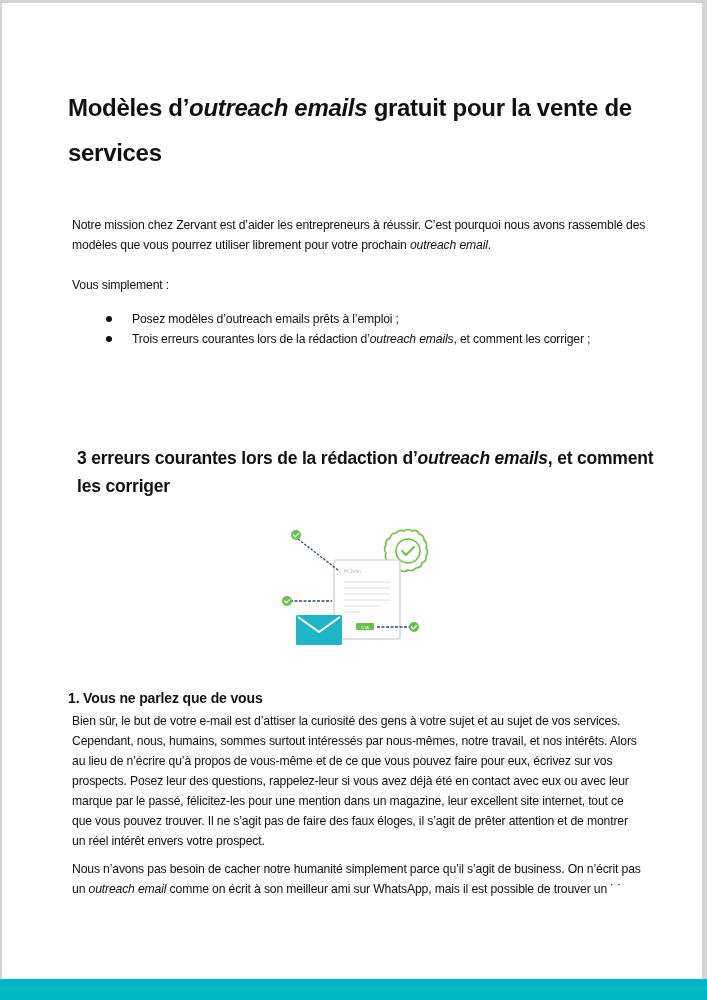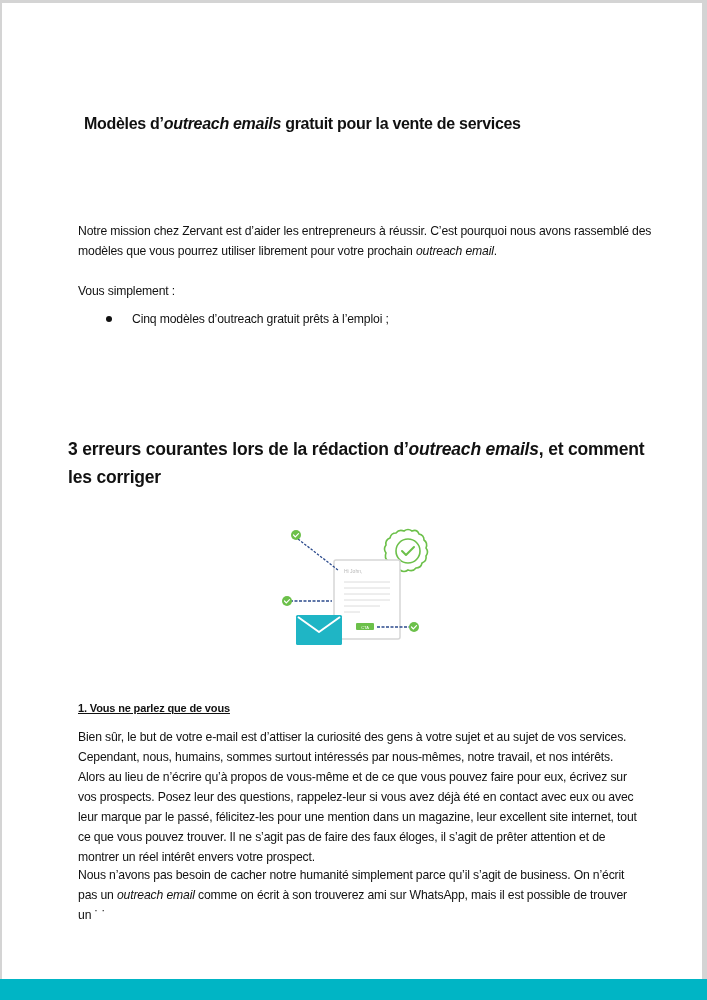--- a/index.html
+++ b/index.html
@@ -35,31 +35,31 @@
       position: absolute;
       left: 66px;
       top: 0;
       width: 580px;
     }
     .doc-title {
       position: absolute;
       top: 82px;
       left: 0;
       width: 580px;
-      font-size: 16px;
+      font-size: 24px;
       font-weight: bold;
       line-height: 45px;
       letter-spacing: -0.3px;
-      margin: 16px;
+      margin: 0;
     }
     .doc-title em { font-style: italic; }
     .para {
       font-size: 12.2px;
       line-height: 20px;
-      margin: 10px;
+      margin: 4px;
       letter-spacing: -0.15px;
     }
     .intro {
       position: absolute;
       top: 208px;
       left: 0;
       width: 580px;
     }
     .you-will-find {
       position: absolute;
@@ -92,21 +92,21 @@
       background: #111;
     }
     .section-title {
       position: absolute;
       top: 432px;
       left: 0;
       width: 580px;
       font-size: 17.5px;
       font-weight: bold;
       line-height: 28px;
-      margin: 0;
+      margin: 9px;
       letter-spacing: -0.2px;
     }
     .illustration {
       position: absolute;
       top: 520px;
       left: 212px;
       width: 160px;
       height: 125px;
     }
     .mistake-1 {
@@ -115,45 +115,48 @@
       left: 0;
       width: 580px;
     }
     .mistake-2 {
       position: absolute;
       top: 852px;
       left: 0;
       width: 580px;
     }
     .mistake-title {
-      font-size: 11px;
+      font-size: 14px;
       font-weight: bold;
       line-height: 18px;
-      margin: 10px;
+      margin: 0;
       letter-spacing: -0.15px;
-      text-decoration: underline;
     }
     em { font-style: italic; }
   </style>
 </head>
 <body>
 
 <div class="page">
   <div class="content">
 
     <h1 class="doc-title"><span>Modèles d’</span><em>outreach emails</em><span> gratuit pour la vente de services</span></h1>
 
     <p class="para intro"><span>Notre mission chez Zervant est d’aider les entrepreneurs à réussir. C’est pourquoi nous avons rassemblé des modèles que vous pourrez utiliser librement pour votre prochain </span><em>outreach email</em><span>.</span></p>
 
     <p class="para you-will-find">Vous simplement :</p>
 
     <ul class="bullet-list">
       <li>
         <span class="dot"></span>
-        <span>Cinq modèles d’outreach gratuit prêts à l’emploi ;</span>
+        <span>Posez modèles d’outreach emails prêts à l’emploi ;</span>
+      </li>
+      <li>
+        <span class="dot"></span>
+        <span>Trois erreurs courantes lors de la rédaction d’</span><em>outreach emails</em><span>, et comment les corriger ;</span>
       </li>
     </ul>
 
     <h2 class="section-title"><span>3 erreurs courantes lors de la rédaction d’</span><em>outreach emails</em><span>, et comment les corriger</span></h2>
 
     <div class="illustration">
       <svg width="160" height="125" viewBox="0 0 160 125" xmlns="http://www.w3.org/2000/svg">
 
         <g>
           <path d="M124 8 q4 -3 8 0 q5 -2 7 3 q5 1 5 6 q4 3 2 8 q3 4 0 8 q1 5 -4 7 q-1 5 -6 5 q-3 4 -8 2 q-4 3 -8 0 q-5 2 -7 -3 q-5 -1 -5 -6 q-4 -3 -2 -8 q-3 -4 0 -8 q-1 -5 4 -7 q1 -5 6 -5 q3 -4 8 -2 z" fill="none" stroke="#6cc04a" stroke-width="1.6"></path>
@@ -201,19 +204,19 @@
         </g>
       </svg>
     </div>
 
     <div class="mistake-1">
       <p class="mistake-title">1. Vous ne parlez que de vous</p>
       <p class="para">Bien sûr, le but de votre e-mail est d’attiser la curiosité des gens à votre sujet et au sujet de vos services. Cependant, nous, humains, sommes surtout intéressés par nous-mêmes, notre travail, et nos intérêts. Alors au lieu de n’écrire qu’à propos de vous-même et de ce que vous pouvez faire pour eux, écrivez sur vos prospects. Posez leur des questions, rappelez-leur si vous avez déjà été en contact avec eux ou avec leur marque par le passé, félicitez-les pour une mention dans un magazine, leur excellent site internet, tout ce que vous pouvez trouver. Il ne s’agit pas de faire des faux éloges, il s’agit de prêter attention et de montrer un réel intérêt envers votre prospect.</p>
     </div>
 
     <div class="mistake-2">
-      <p class="para"><span>Nous n’avons pas besoin de cacher notre humanité simplement parce qu’il s’agit de business. On n’écrit pas un </span><em>outreach email</em><span> comme on écrit à son trouverez ami sur WhatsApp, mais il est possible de trouver un ˙ ˙</span></p>
+      <p class="para"><span>Nous n’avons pas besoin de cacher notre humanité simplement parce qu’il s’agit de business. On n’écrit pas un </span><em>outreach email</em><span> comme on écrit à son meilleur ami sur WhatsApp, mais il est possible de trouver un ˙ ˙</span></p>
     </div>
 
   </div>
 </div>
 
 <div class="footer-bar"></div>
 
 </body></html>

